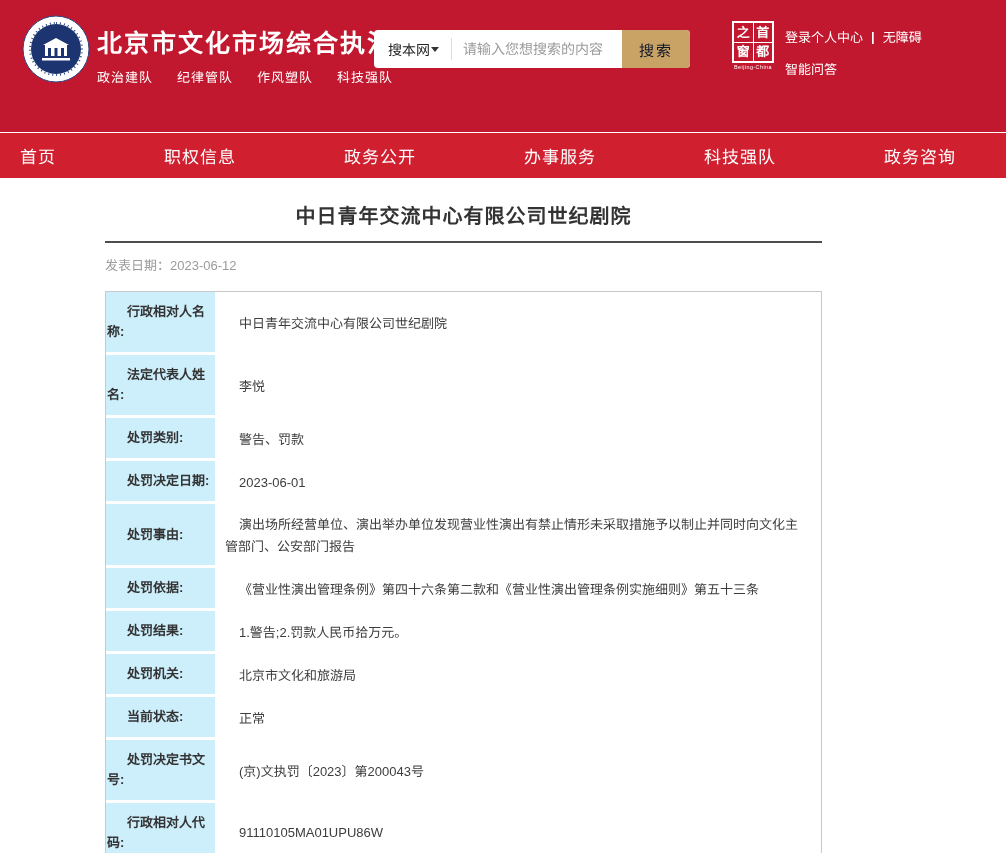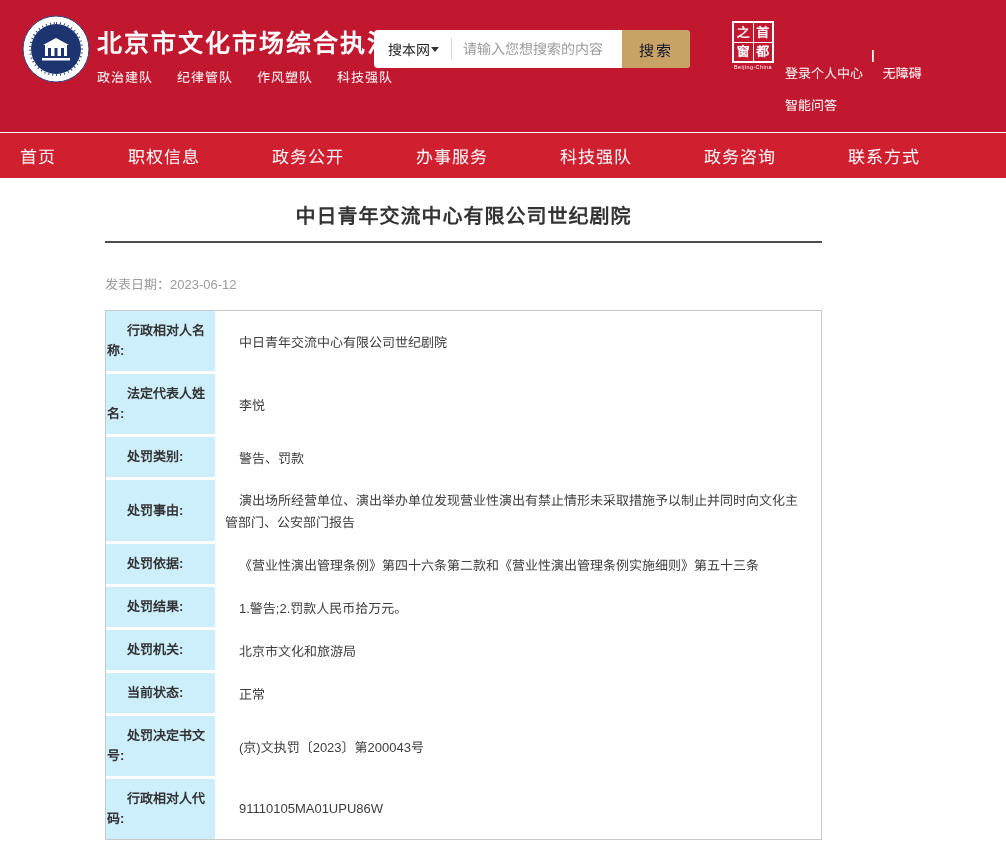--- a/index.html
+++ b/index.html
@@ -32,37 +32,37 @@
   .seal { position:absolute; left:730px; top:21px; width:46px; text-align:center; color:#fff; cursor:pointer; }
   .seal-grid { width:42px; height:42px; margin:0 auto; border:2px solid #fff; background:#fff;
     display:grid; grid-template-columns:1fr 1fr; grid-template-rows:1fr 1fr; gap:1px; }
   .seal-grid span { background:var(--header-red); display:flex; align-items:center; justify-content:center;
     font-size:13px; font-weight:bold; line-height:1; }
   .seal-caption { font-size:6px; letter-spacing:.5px; margin-top:1px; white-space:nowrap; transform:scale(.9); }
 
   .header-links { position:absolute; left:785px; top:27px; color:#fff; font-size:13px; }
   .header-links .line1 { display:flex; align-items:center; gap:8px; }
   .header-links .line2 { margin-top:13px; }
-  .header-links a { color:#fff; text-decoration:none; cursor:pointer;margin-top:36px; }
+  .header-links a { color:#fff; text-decoration:none; cursor:pointer; }
   .hl-sep { font-weight:bold; }
 
   .header-divider { height:1px; background:rgba(255,255,255,.85); }
 
   
   .main-nav { height:45px; background:var(--nav-red); display:flex; align-items:center;
-    padding-left:20px; gap:72px; }
+    padding-left:20px; gap:108px; }
   .main-nav a { color:#fff; font-size:17px; letter-spacing:1px; text-decoration:none;
     white-space:nowrap; cursor:pointer; }
 
   
   .content { background:#fff; padding-top:22px; }
   .content-col { width:717px; margin-left:105px; }
   .article-title { text-align:center; font-size:20px; font-weight:bold; color:#333; letter-spacing:1px; }
   .title-rule { border:none; border-top:2px solid #4d4d4d; margin-top:12px; }
-  .publish-date { margin-top:31px; font-size:13px; color:#9b9b9b; }
+  .publish-date { margin-top:12px; font-size:13px; color:#9b9b9b; }
 
   .info-table { margin-top:17px; border:1px solid var(--table-border); }
   .row { display:flex; min-height:42px; }
   .cell { display:flex; flex-direction:column; justify-content:center; }
   .cell.label { width:109px; background:var(--label-bg); padding:10px 1px; }
   .cell.label p { font-size:13px; font-weight:bold; color:#333; line-height:20px; text-indent:20px; }
   .row:not(:last-child) .cell.label { border-bottom:3px solid #fff; }
   .cell.value { flex:1; padding:10px 14px 10px 10px; }
   .cell.value p { font-size:13px; color:#3d3d3d; line-height:22px; text-indent:14px; }
 </style>
@@ -163,20 +163,28 @@
       <div class="row">
         <div class="cell label">
             <p>处罚类别:</p>
           </div>
         <div class="cell value">
             <p>警告、罚款</p>
           </div>
       </div>
       <div class="row">
         <div class="cell label">
+            <p>处罚决定日期:</p>
+          </div>
+        <div class="cell value">
+            <p>2023-06-01</p>
+          </div>
+      </div>
+      <div class="row">
+        <div class="cell label">
             <p>处罚事由:</p>
           </div>
         <div class="cell value">
             <p>演出场所经营单位、演出举办单位发现营业性演出有禁止情形未采取措施予以制止并同时向文化主管部门、公安部门报告</p>
           </div>
       </div>
       <div class="row">
         <div class="cell label">
             <p>处罚依据:</p>
           </div>

